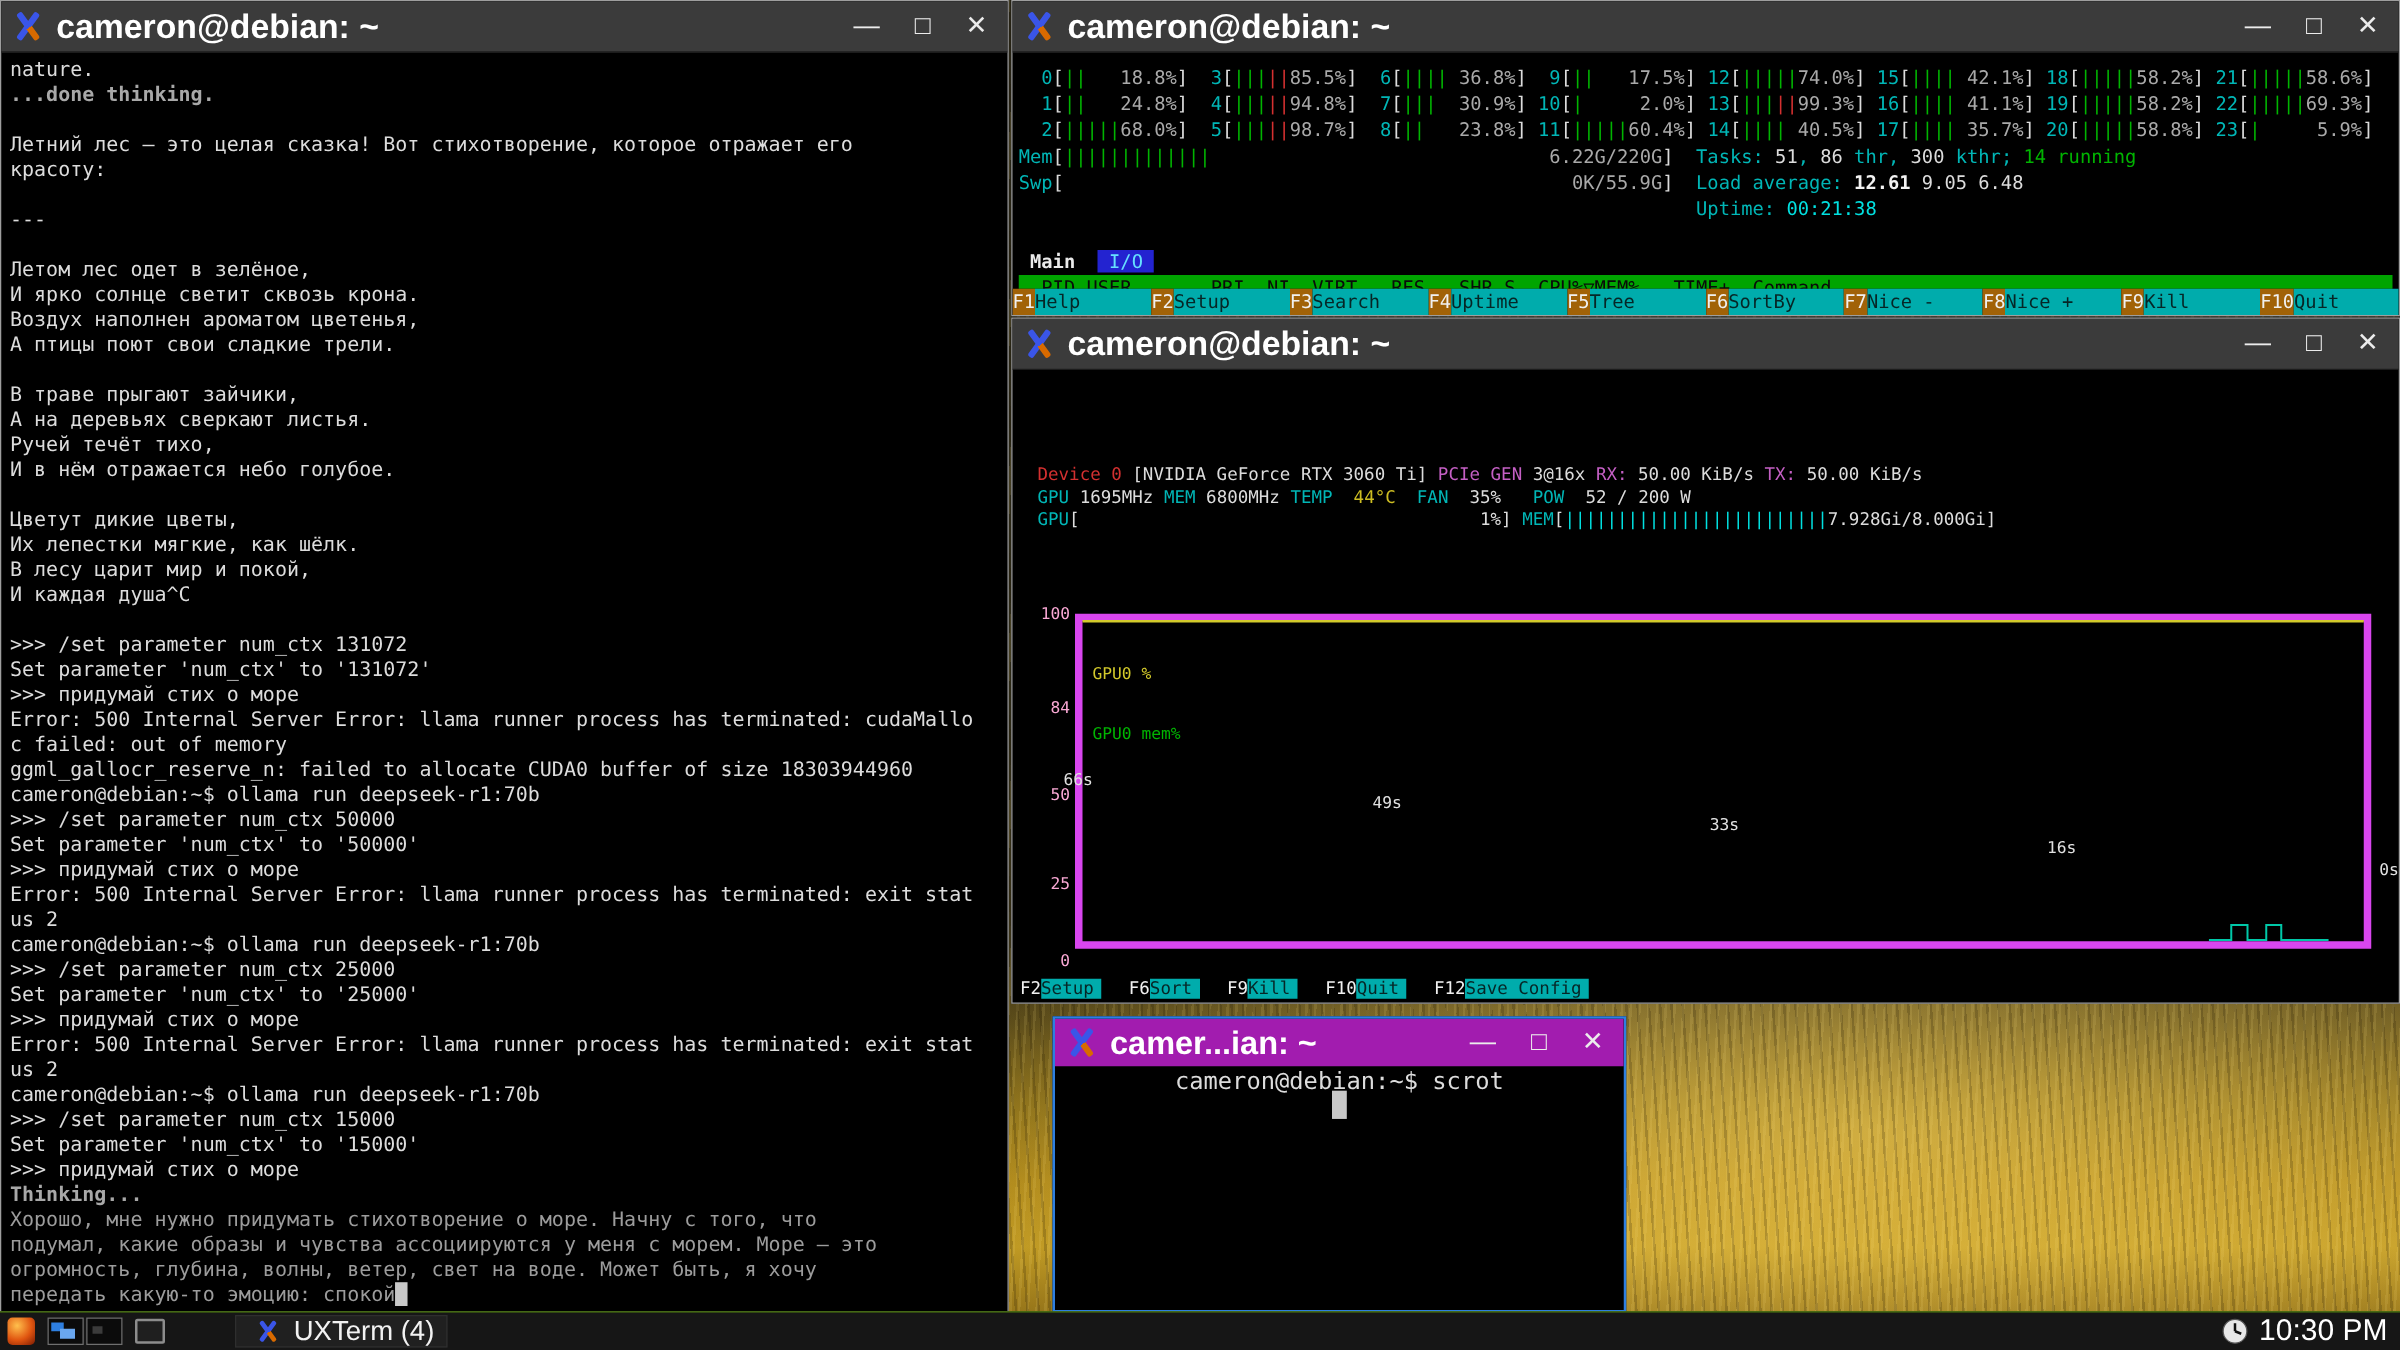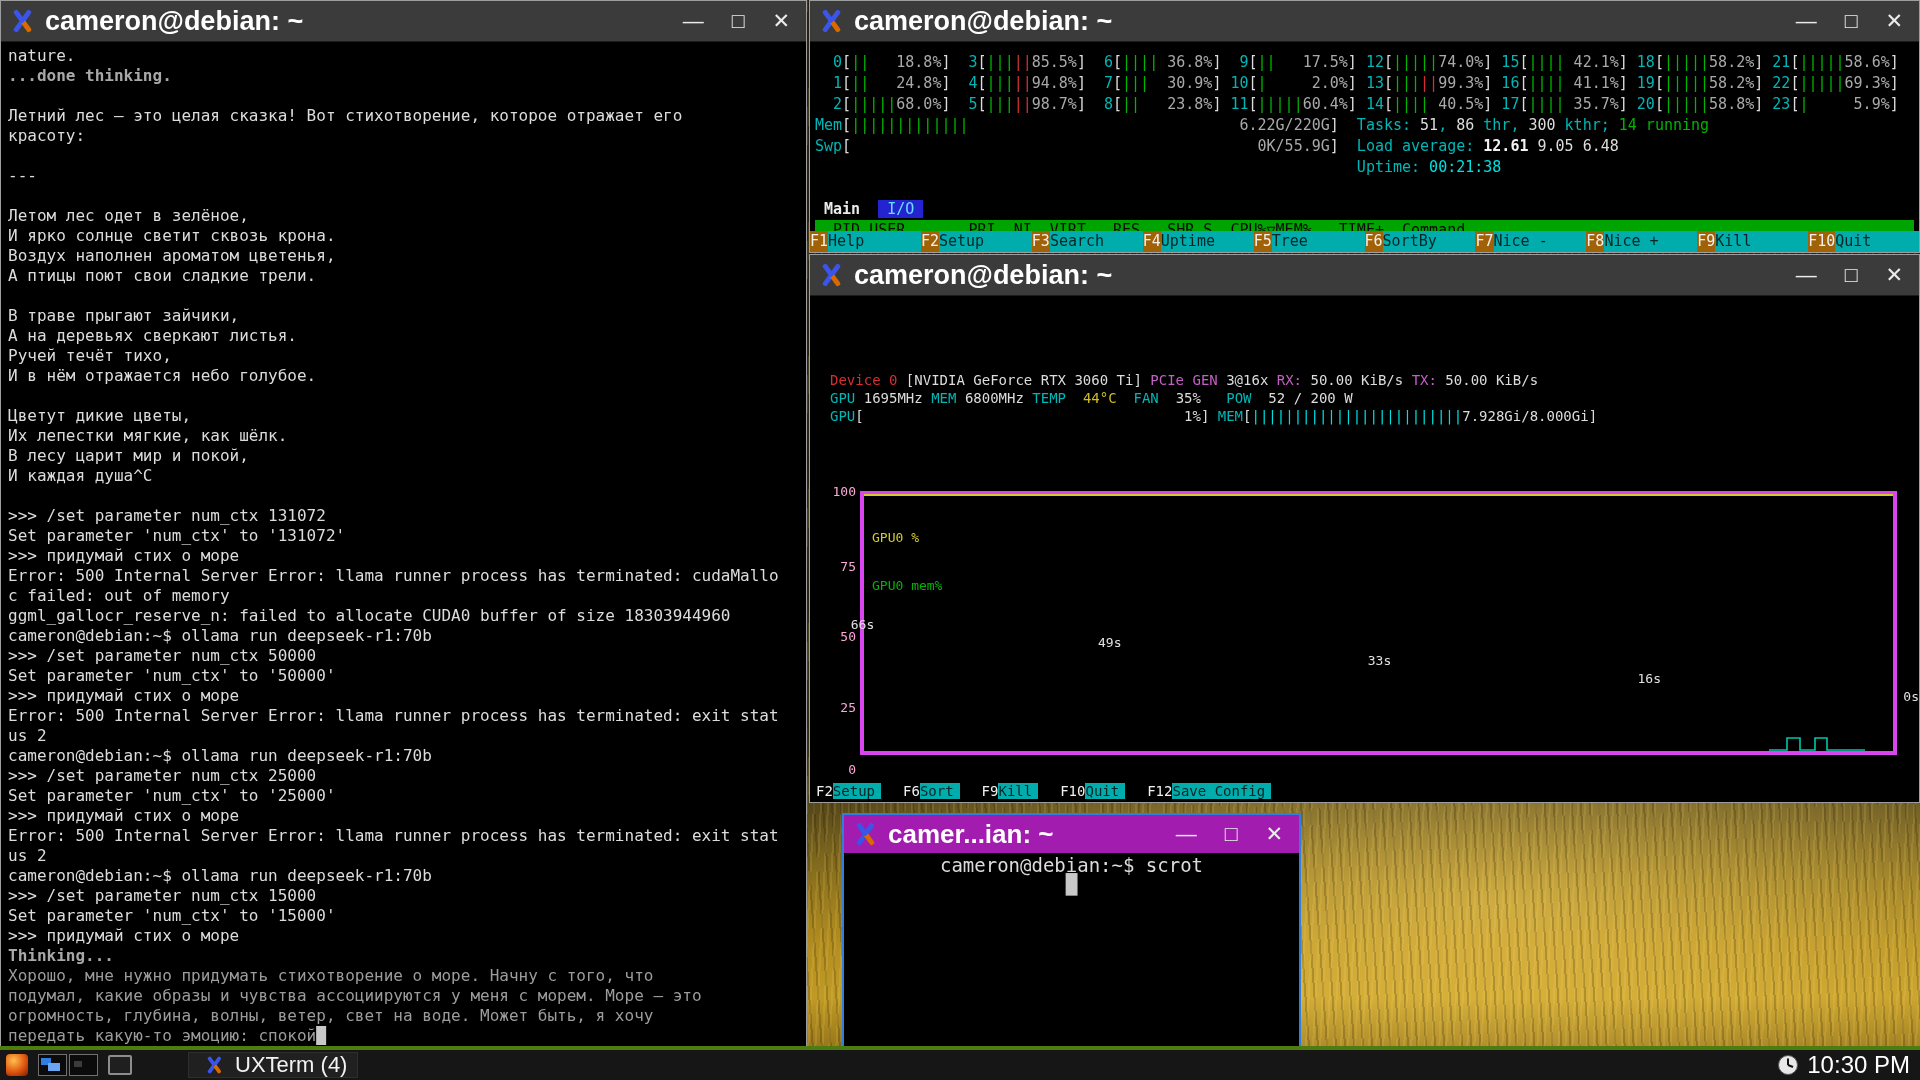--- a/index.html
+++ b/index.html
@@ -51,41 +51,41 @@
   .fkeybar{position:absolute;left:0;right:0;bottom:0;display:flex;font-size:15px;line-height:21px;background:#000;}
   .fkeybar .fkey-item{flex:1;display:flex;}
   .fkeybar .fkey-key{color:#f0f0f0;background:#a16207;white-space:pre;}
   .fkeybar .fkey-label{flex:1;background:#00acac;color:#062626;white-space:pre;}
   
   #win-nvtop{left:809px;top:254px;width:1111px;height:549px;z-index:1;}
   #win-nvtop .term{padding:3px 20px;font-size:14px;line-height:18px;height:500px;margin-top:36px;}
   .nv-graph-wrap{display:flex;margin:6px 2px 8px 0;height:282px;}
   .nv-ylabels{position:relative;width:30px;flex:0 0 auto;color:#f9a8d4;font-size:13px;}
   .nv-ylabels span{position:absolute;right:4px;}
-  .nv-box{position:relative;flex:1;height:256px;border:4px solid #d946ef;margin-top:6px;}
+  .nv-box{position:relative;flex:1;height:256px;border:6px solid #d946ef;margin-top:6px;}
   .nv-topline{position:absolute;left:0;right:0;top:-1px;height:2px;background:#d3ca2b;}
   .nv-legend{position:absolute;left:8px;top:3px;font-size:13px;line-height:16px;}
   .nv-wave{position:absolute;right:28px;bottom:0;}
   .nv-xlabels{position:absolute;left:30px;right:0;top:266px;height:18px;color:#e0e0e0;font-size:13px;}
   .nv-xlabels span{position:absolute;transform:translateX(-50%);text-align:right;}
   .nv-xlabels span:first-child{transform:none;}
   .nv-xlabels span:last-child{transform:translateX(-100%);}
   .nv-table{font-size:14px;line-height:17px;}
   .nv-fkeys{position:absolute;left:6px;right:0;bottom:2px;font-size:14px;line-height:18px;white-space:pre;}
   .nv-fkeys .fkey-item{margin-right:22px;}
   .nv-fkeys .fkey-key{color:#f0f0f0;}
   .nv-fkeys .fkey-label{background:#00acac;color:#062626;padding-right:6px;}
   
   #win-small{left:842px;top:813px;width:459px;height:237px;z-index:3;border:2px solid #2e7fe0;}
   #win-small .titlebar{background:#a21caf;height:38px;font-size:26px;border-bottom:none;}
   #win-small .term{padding:4px 5px;font-size:19px;line-height:16px;text-align:center;}
   
   .taskbar{
     position:absolute;left:0;bottom:0;width:1920px;height:30px;z-index:10;
-    background:#161616;border-top:4px solid #4d7c0f;display:flex;align-items:center;
+    background:#161616;border-top:1px solid #4d7c0f;display:flex;align-items:center;
     font-family:"Liberation Sans",sans-serif;color:#fff;
   }
   .tb-left{display:flex;align-items:center;gap:10px;padding-left:6px;}
   .tb-launcher{width:22px;height:22px;border-radius:4px;
     background:radial-gradient(circle at 35% 30%,#ffc04d,#e05510 55%,#7a1a02);}
   .tb-pager{display:flex;gap:2px;}
   .pg-cell{width:27px;height:20px;border:1px solid #6f6f6f;background:#0b0b0b;position:relative;display:block;}
   .pg-cell i{position:absolute;background:#2e7fe0;display:block;}
   .pg-cell .w1{left:2px;top:3px;width:10px;height:7px;}
   .pg-cell .w2{left:9px;top:8px;width:12px;height:8px;background:#6aa7f0;}
@@ -178,21 +178,21 @@
       <span class="wbtn">□</span>
       <span class="wbtn">✕</span>
     </span>
   </div>
   <div class="term">
     <div><div class="tline"><span class="c-red">Device 0 </span><span class="c-fg">[NVIDIA GeForce RTX 3060 Ti] </span><span class="c-magenta">PCIe </span><span class="c-magenta">GEN </span><span class="c-fg">3@16x </span><span class="c-magenta">RX: </span><span class="c-fg">50.00 KiB/s </span><span class="c-magenta">TX: </span><span class="c-fg">50.00 KiB/s</span></div><div class="tline"><span class="c-cyan">GPU </span><span class="c-fg">1695MHz </span><span class="c-cyan">MEM </span><span class="c-fg">6800MHz </span><span class="c-cyan">TEMP  </span><span class="c-yellow">44°C  </span><span class="c-cyan">FAN  </span><span class="c-fg">35%   </span><span class="c-cyan">POW  </span><span class="c-fg">52 / 200 W</span></div><div class="tline"><span class="c-cyan">GPU</span><span class="c-fg">[</span><span class="c-fg">                                      1%</span><span class="c-fg">]</span><span> </span><span class="c-cyan">MEM</span><span class="c-fg">[</span><span class="c-bcyan">|||||||||||||||||||||||||</span><span class="c-fg">7.928Gi/8.000Gi</span><span class="c-fg">]</span></div></div>
 
     <div class="nv-graph-wrap">
       <div class="nv-ylabels">
         <span style="top:-2px">100</span>
-        <span style="top:calc(25% + 2px)">75</span>
+        <span style="top:calc(25% + 2px)">84</span>
         <span style="top:calc(50% + 2px)">50</span>
         <span style="top:calc(75% + 2px)">25</span>
         <span style="top:calc(100% - 6px)">0</span>
       </div>
       <div class="nv-box">
         <div class="nv-topline"></div>
         <div class="nv-legend">
           <div style="color:#d3ca2b">GPU0 %</div>
           <div style="color:#00b400">GPU0 mem%</div>
         </div>

